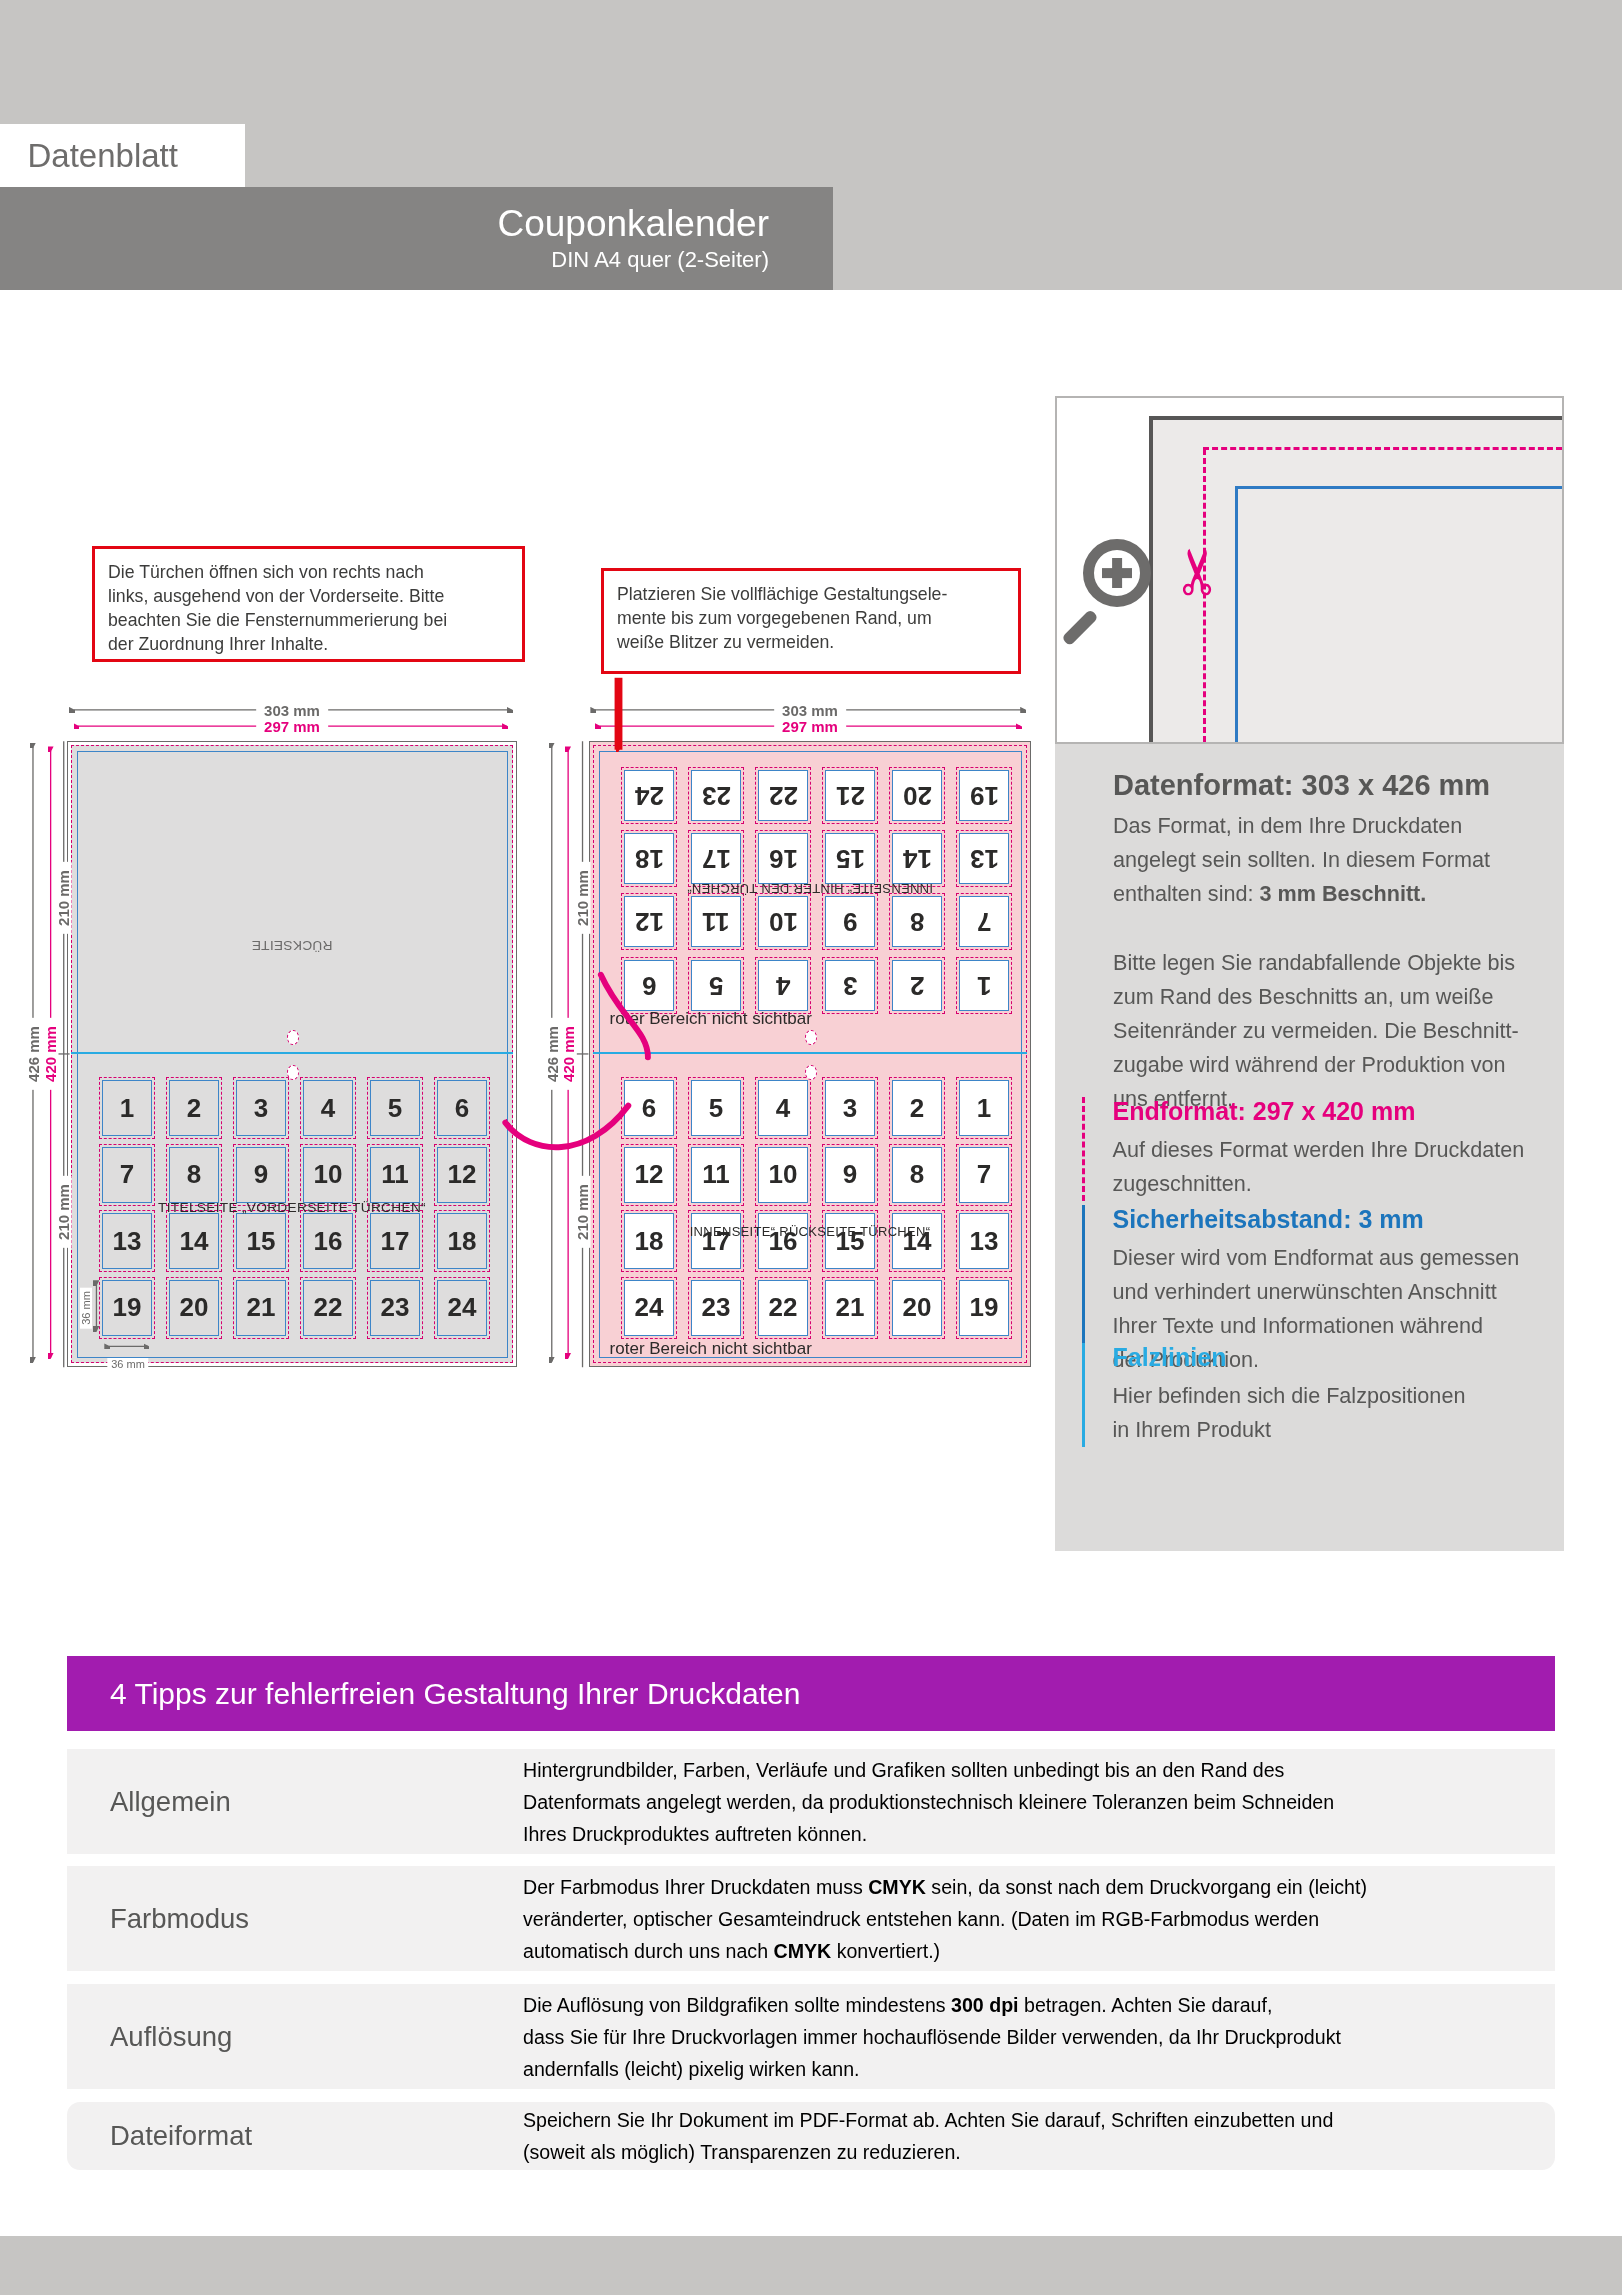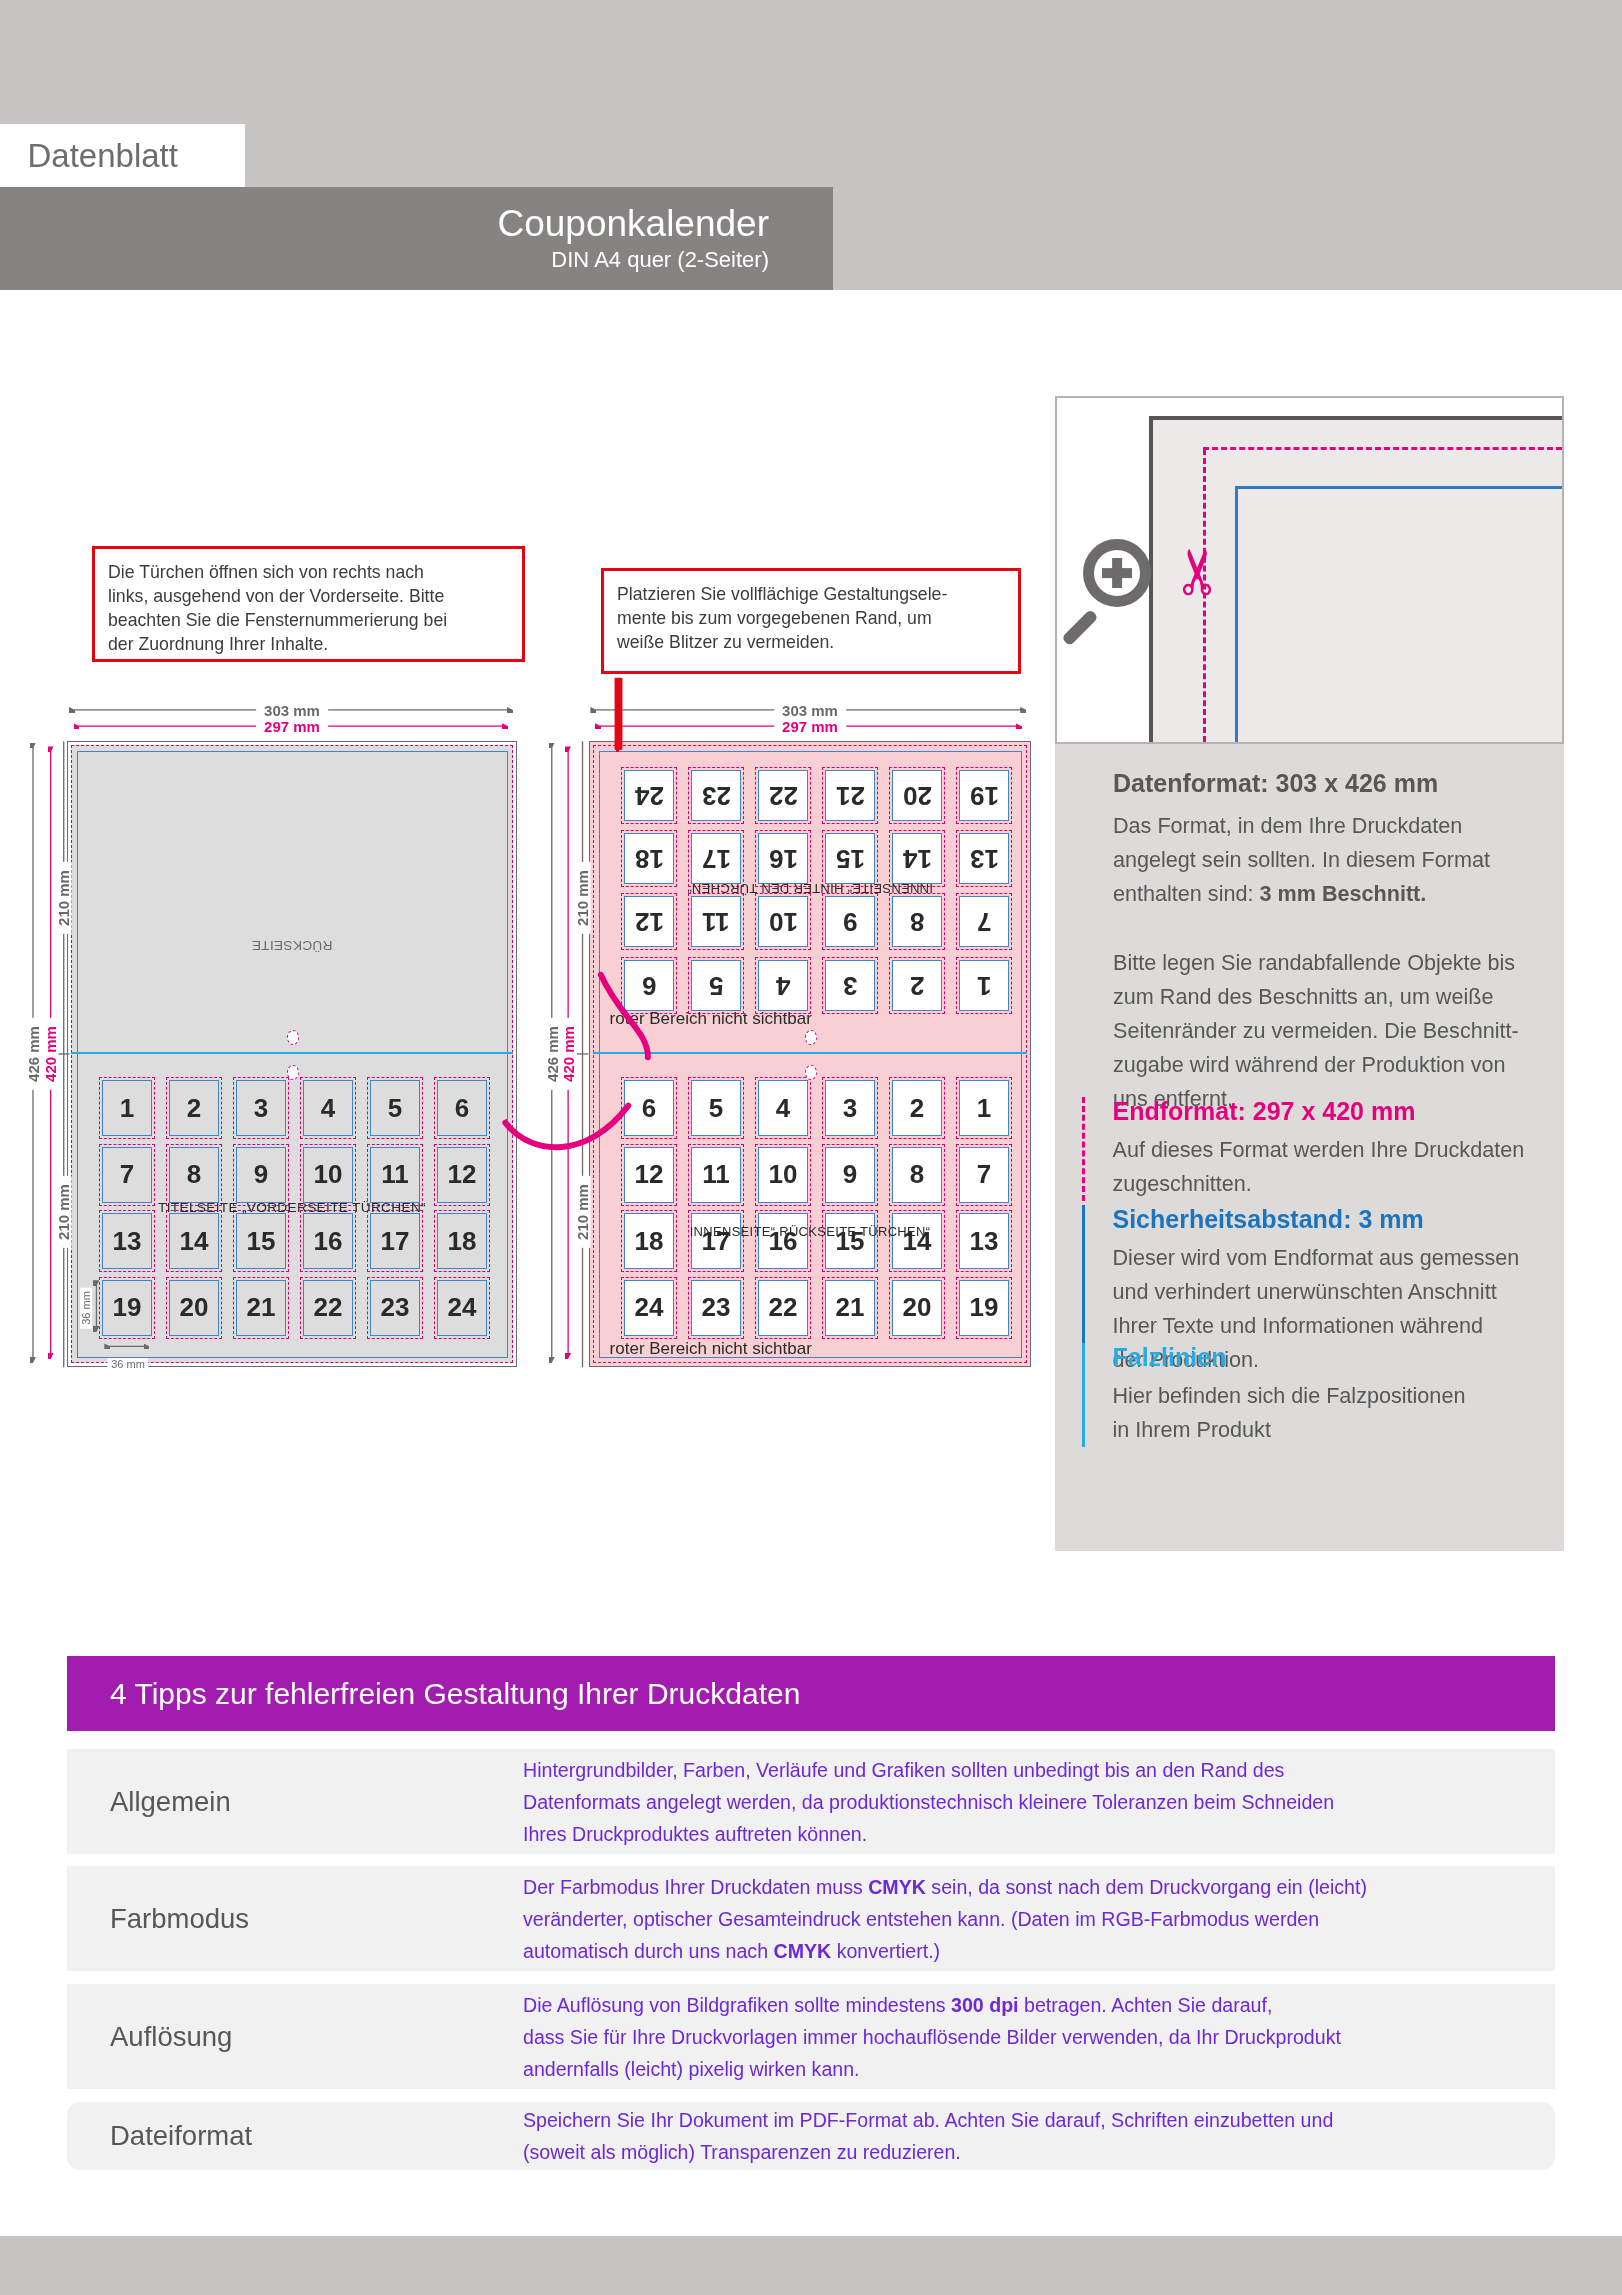--- a/index.html
+++ b/index.html
@@ -69,41 +69,41 @@
   .scissors{position:absolute;left:115px;top:137px;font-size:63px;color:#e5007d;
             transform:rotate(-90deg);font-family:"DejaVu Sans",sans-serif;z-index:2;}
   .mag{position:absolute;left:26px;top:141px;width:68px;height:68px;border:11px solid #6d6c6b;border-radius:50%;box-sizing:border-box;}
   .mag::before,.mag::after{content:"";position:absolute;background:#6d6c6b;left:50%;top:50%;}
   .mag::before{width:30px;height:9.8px;transform:translate(-50%,-50%);}
   .mag::after{width:9.8px;height:30px;transform:translate(-50%,-50%);}
   .maghandle{position:absolute;left:17px;top:209px;width:11.8px;height:41px;background:#6d6c6b;
              border-radius:5.2px;transform:rotate(45deg);}
 
   .infopanel{position:absolute;left:1055px;top:744px;width:509px;height:807px;background:#dcdbda;}
-  .ip-title{position:absolute;left:58px;font-size:25px;font-weight:bold;color:#575756;white-space:nowrap;}
+  .ip-title{position:absolute;left:58px;font-size:29px;font-weight:bold;color:#575756;white-space:nowrap;}
   .ip-body{position:absolute;left:58px;font-size:21.6px;line-height:34px;color:#575756;white-space:pre-line;width:425px;}
   .legend{position:absolute;left:27px;padding-left:27.5px;box-sizing:border-box;width:458px;}
   .legend .lt{font-size:25px;font-weight:bold;white-space:nowrap;}
   .legend .lb{font-size:21.6px;line-height:34px;color:#575756;white-space:pre-line;margin-top:7px;}
   .lg-end{top:353px;border-left:3.9px dashed #e5007d;}
   .lg-end .lt{color:#e5007d;}
   .lg-safe{top:461px;border-left:3.9px solid #1c75bc;}
   .lg-safe .lt{color:#1c75bc;}
   .lg-falz{top:599px;border-left:3.9px solid #29abe2;}
   .lg-falz .lt{color:#29abe2;}
 
   
   .tipsbar{position:absolute;left:67px;top:1656px;width:1488px;height:75px;background:#a21caf;
            display:flex;align-items:center;padding-left:43px;box-sizing:border-box;
            font-size:30px;color:#fff;}
   .tiprow{position:absolute;left:67px;width:1488px;background:#f2f1f1;}
   .tiprow .tlabel{position:absolute;left:43px;top:50%;transform:translateY(-50%);
                   font-size:27.5px;color:#575756;}
   .tiprow .ttext{position:absolute;left:456px;top:50%;transform:translateY(-50%);
-                 width:1021px;font-size:19.6px;line-height:32px;color:#6d28d9;}
+                 width:1021px;font-size:19.6px;line-height:32px;color:#000000;}
   .r1{top:1749px;height:105px;}
   .r2{top:1866px;height:105px;}
   .r3{top:1984px;height:105px;}
   .r4{top:2102px;height:68px;border-radius:13px;}
 
   .footer{position:absolute;left:0;top:2236px;width:1623px;height:60px;background:#c6c5c3;}
 
   svg.overlay{position:absolute;left:0;top:0;z-index:5;pointer-events:none;}
   b{font-weight:bold;}
 </style>

